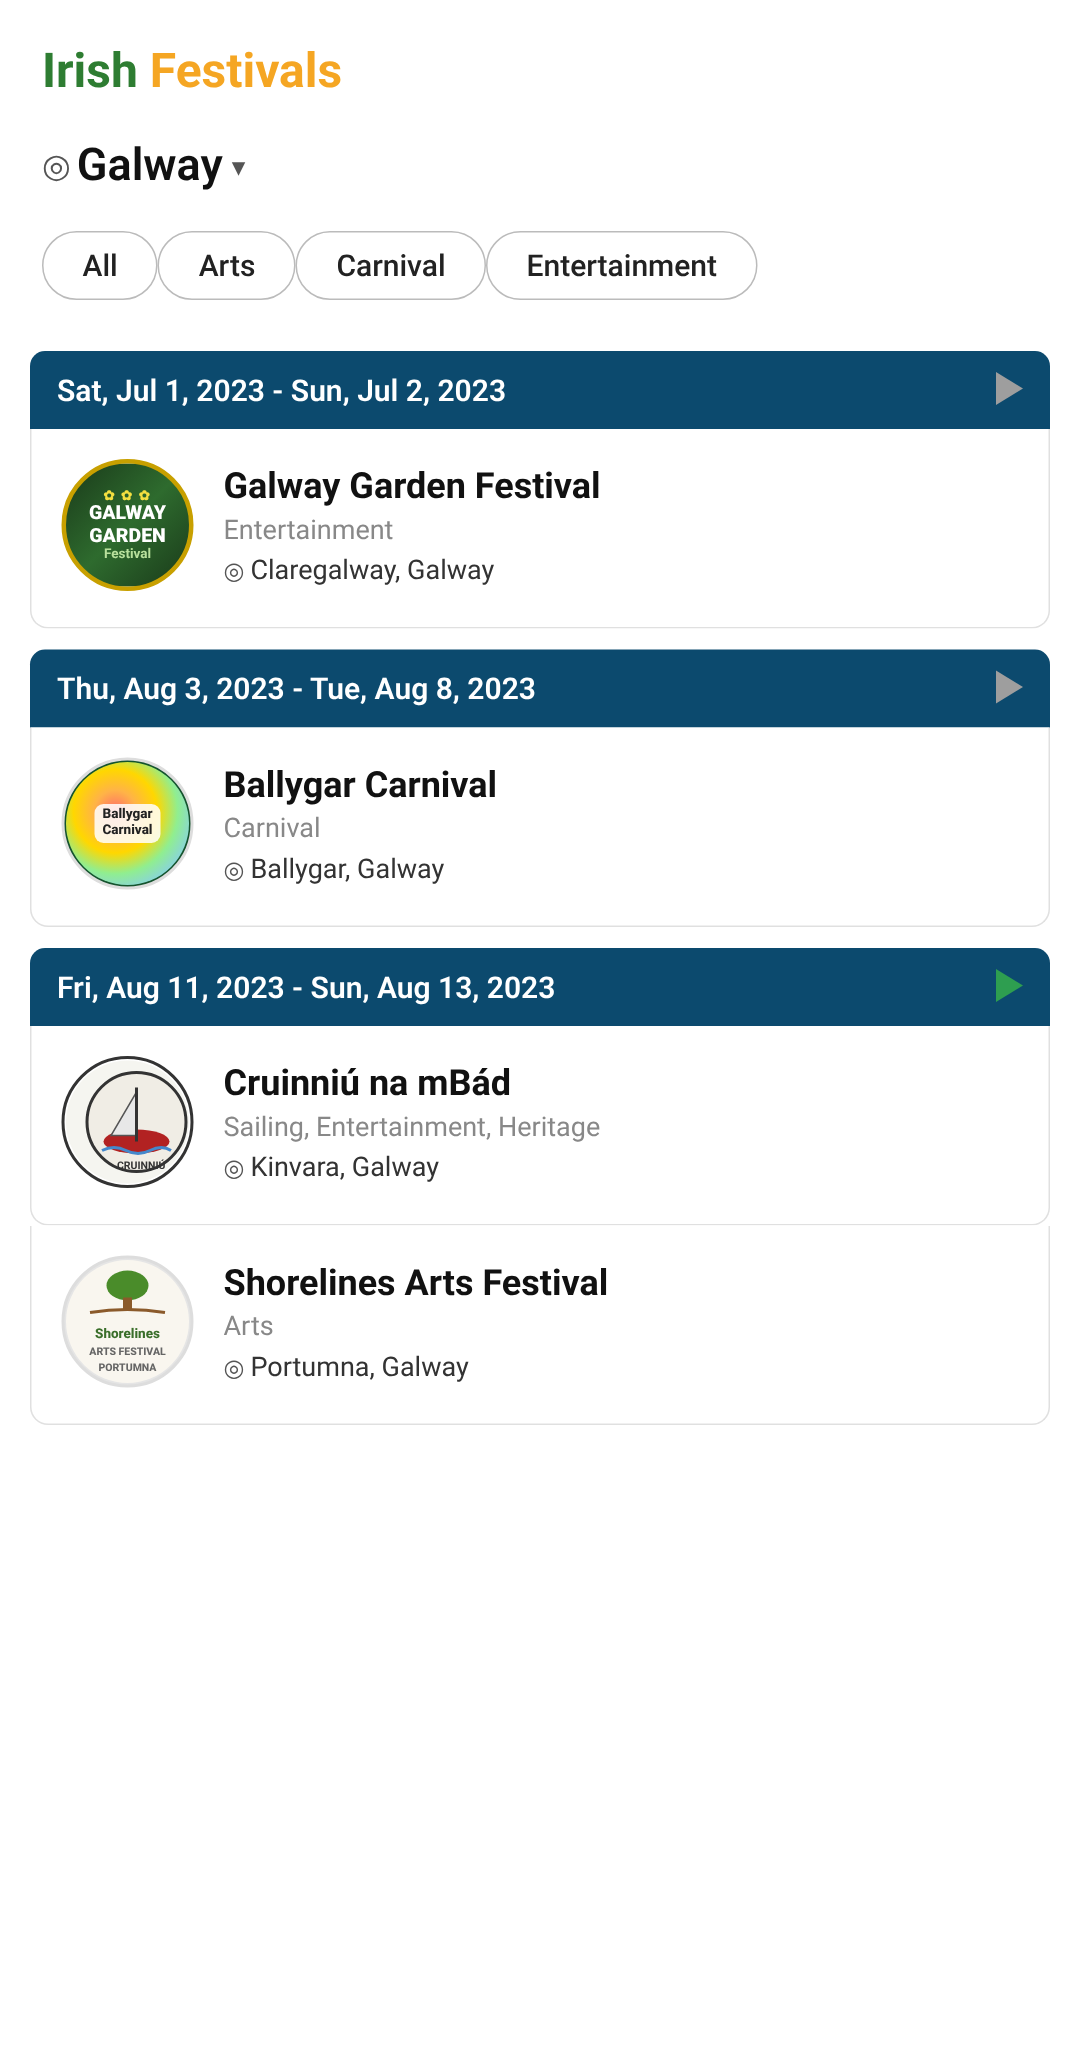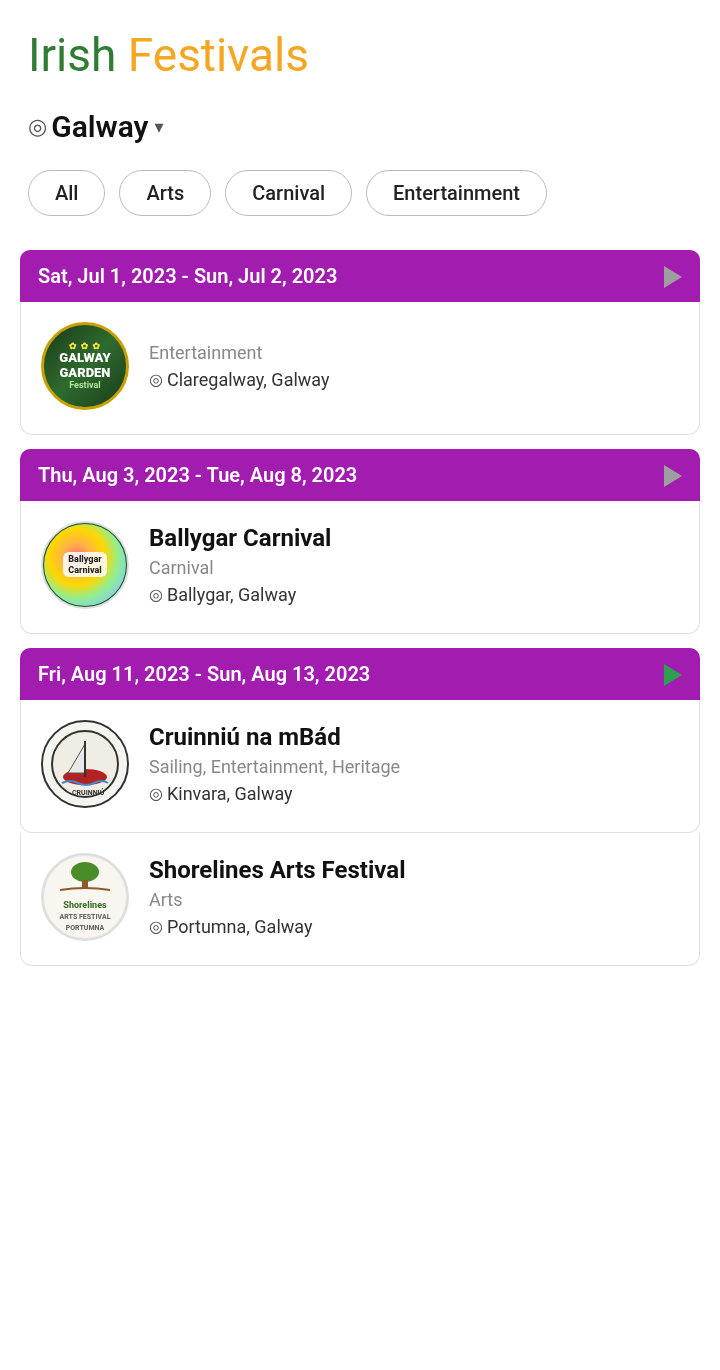--- a/index.html
+++ b/index.html
@@ -10,22 +10,22 @@
       width: 720px;
       min-height: 1370px;
       overflow-x: hidden;
     }
 
     
     .header {
       padding: 30px 28px 10px 28px;
     }
     .app-title {
-      font-size: 46px;
-      font-weight: 400;
+      font-size: 32px;
+      font-weight: 700;
       line-height: 1.1;
     }
     .title-irish {
       color: #2e7d32;
     }
     .title-festivals {
       color: #f5a623;
     }
 
     
@@ -48,21 +48,20 @@
       font-size: 18px;
       color: #555;
       margin-left: 6px;
     }
 
     
     .filter-bar {
       display: flex;
       align-items: center;
       padding: 18px 28px 10px 28px;
-      gap: 14px;
       overflow-x: auto;
     }
     .filter-chip {
       border: 1.5px solid #bbb;
       border-radius: 24px;
       padding: 10px 26px;
       font-size: 20px;
       font-weight: 500;
       color: #222;
       white-space: nowrap;
@@ -74,22 +73,22 @@
     .cards-container {
       padding: 10px 20px 20px 20px;
       display: flex;
       flex-direction: column;
       gap: 0;
     }
 
     
     .date-banner {
       display: flex;
-      align-items: flex-end;
-      background: #a21caf;
+      align-items: flex-start;
+      background: #0c4a6e;
       border-radius: 10px 10px 0 0;
       padding: 14px 18px;
       margin-top: 14px;
     }
     .date-banner-text {
       color: #fff;
       font-size: 20px;
       font-weight: 600;
       flex: 1;
     }
@@ -178,21 +177,21 @@
       background: #fff;
       border: 2px solid #333;
     }
     .logo-cruinniu-inner {
       width: 82px;
       height: 82px;
       border-radius: 50%;
       background: #f5f5f0;
       display: flex;
       align-items: center;
-      justify-content: center;
+      justify-content: flex-end;
       position: relative;
       overflow: hidden;
     }
 
     
     .logo-shorelines {
       background: #e5e5e5;
       border: 2px solid #ddd;
     }
     .logo-shorelines-inner {
@@ -283,20 +282,21 @@
       <span class="date-banner-text">Sat, Jul 1, 2023 - Sun, Jul 2, 2023</span>
       <div class="play-icon-grey"></div>
     </div>
     <div class="festival-card">
       <div class="festival-logo logo-galway-garden">
         <div class="logo-top">✿ ✿ ✿</div>
         <div class="logo-main">GALWAY<br>GARDEN</div>
         <div class="logo-sub">Festival</div>
       </div>
       <div class="festival-info">
+        <div class="festival-name">Galway Garden Festival</div>
         <div class="festival-category">Entertainment</div>
         <div class="festival-location">
           <span class="pin-small">◎</span>
           <span>Claregalway, Galway</span>
         </div>
       </div>
     </div>
     <div class="date-banner">
       <span class="date-banner-text">Thu, Aug 3, 2023 - Tue, Aug 8, 2023</span>
       <div class="play-icon-grey"></div>

